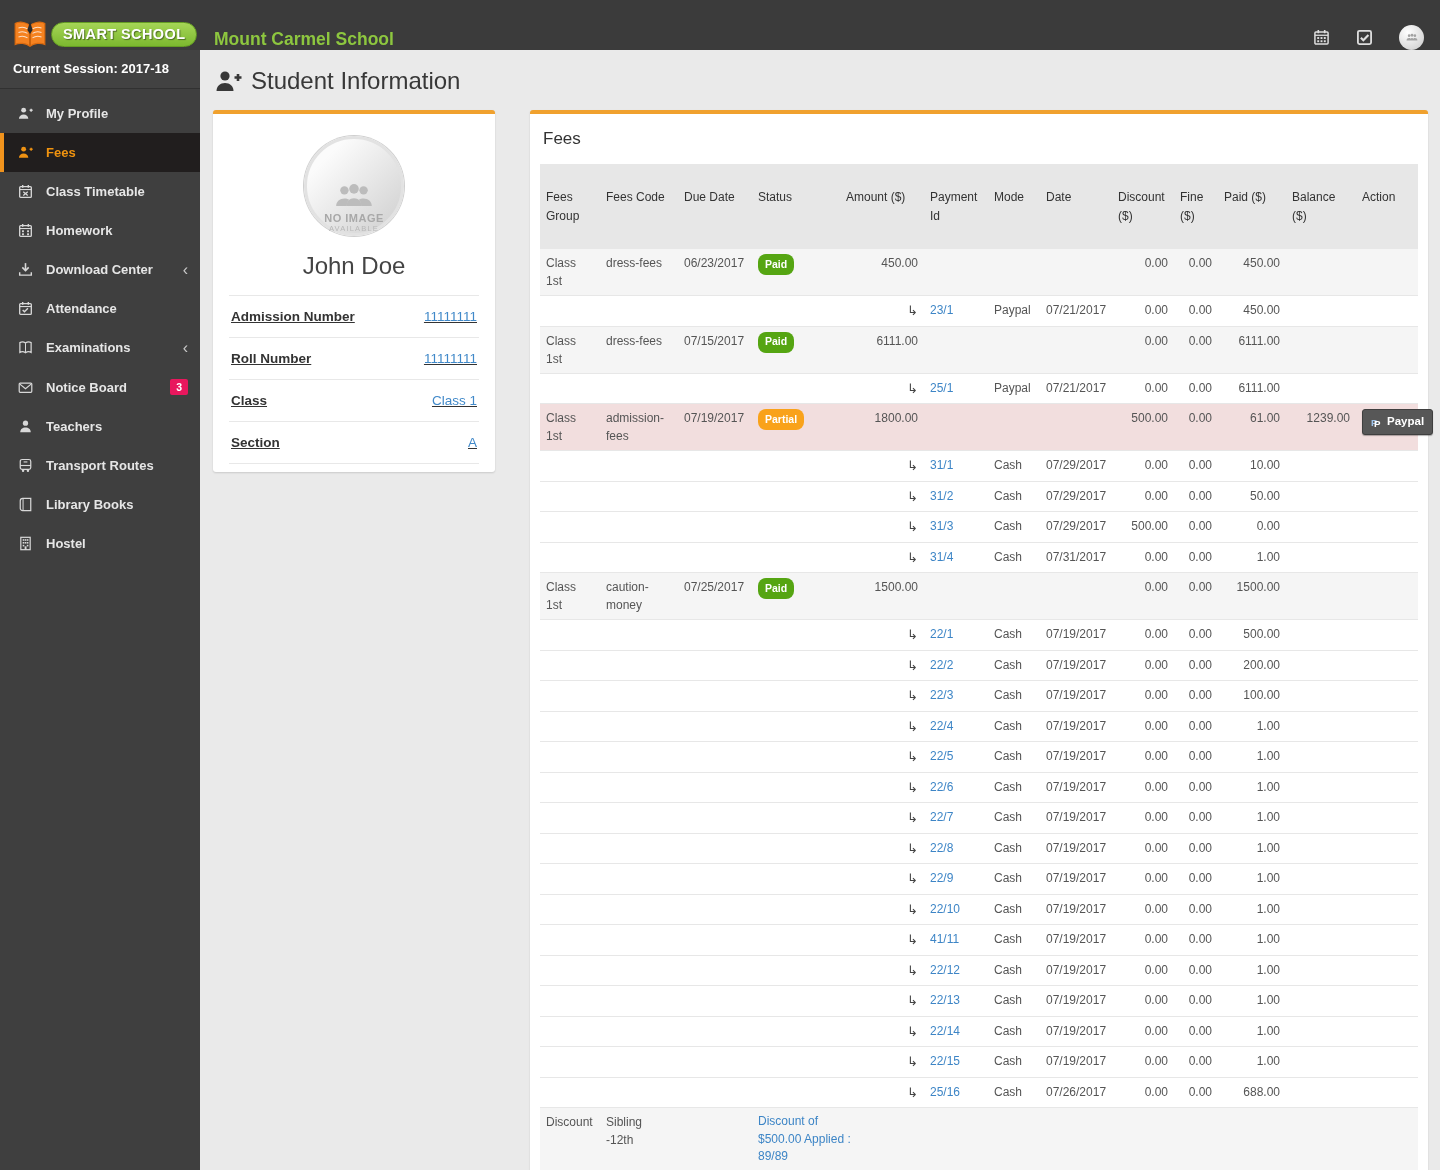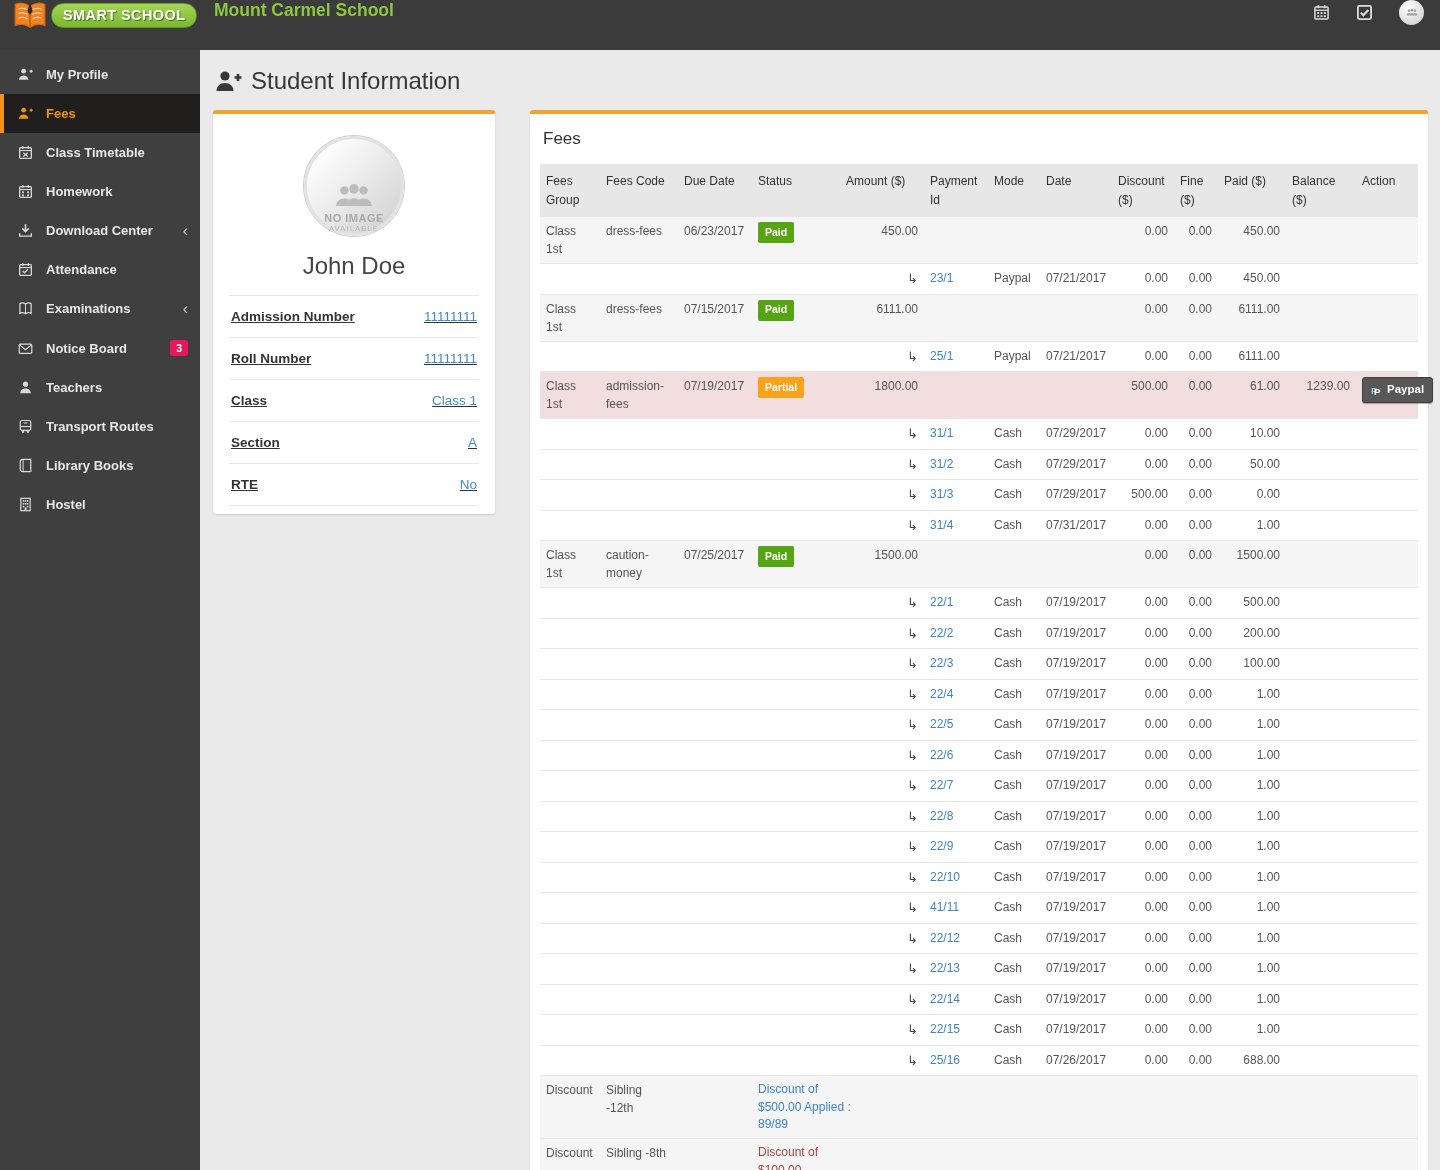--- a/index.html
+++ b/index.html
@@ -4,21 +4,21 @@
 <style>
   * { box-sizing: border-box; }
   html,body { margin:0; padding:0; }
   body {
     width:1440px; height:1170px; overflow:hidden;
     font-family:"Liberation Sans","DejaVu Sans",sans-serif;
     background:#eaeaea; color:#333;
   }
   
   .topbar { position:absolute; top:0; left:0; width:1440px; height:50px;
-    background:#3b3b3b; display:flex; align-items:flex-start; z-index:20; }
+    background:#3b3b3b; display:flex; align-items:flex-end; z-index:20; }
   .logo-area { width:200px; flex:none; display:flex; align-items:center; padding-left:12px; gap:3px; }
   .logo-book svg { width:36px; height:31px; display:block; }
   .logo-pill { background:linear-gradient(#a5d556,#7cb82f); border:1px solid #659d24;
     border-radius:14px; color:#fff; font-weight:bold; font-size:14.5px; letter-spacing:.4px;
     padding:3px 11px 4px; text-shadow:1px 1px 1px rgba(0,0,0,.45); white-space:nowrap; }
   .school-name { color:#8dc63f; font-weight:bold; font-size:17.5px; margin-left:14px; }
   .topbar-icons { margin-left:auto; display:flex; align-items:center; gap:26px; padding-right:16px; color:#dedede; }
   .tb-icon { display:inline-flex; cursor:pointer; }
   .tb-icon svg { width:17px; height:17px; }
   .tb-avatar { width:25px; height:25px; border-radius:50%; cursor:pointer;
@@ -62,29 +62,29 @@
   .details { border-top:1px solid #e8e8e8; }
   .detail-row { display:flex; justify-content:space-between; padding:13px 2px;
     border-bottom:1px solid #e8e8e8; font-size:13.5px;text-decoration:underline; }
   .detail-label { font-weight:bold; color:#333; }
   .detail-value { color:#4189c9; }
   
   .fees-panel { flex:1; padding:0 10px 16px; }
   .panel-title { font-size:17px; color:#333; padding:15px 3px 15px; }
   table.fees { width:100%; border-collapse:collapse; font-size:12px; table-layout:fixed; }
   table.fees thead th { background:#e7e7e7; font-weight:normal; color:#333; text-align:left;
-    padding:8px 6px; line-height:1.55; vertical-align:top; }
+    padding:24px 6px; line-height:1.55; vertical-align:top; }
   table.fees td { padding:5px 6px; color:#555; vertical-align:top;
     border-top:1px solid #e7e7e7; line-height:1.5; }
   table.fees tbody tr:first-child td { border-top:none; }
   .r { text-align:right; }
   tr.row-fee td { background:#f5f5f5; }
   tr.row-partial td { background:#f2dede; }
   .badge { display:inline-block; color:#fff; font-size:10.5px; font-weight:bold;
-    padding:2.5px 7px 3px; border-radius:2px; }
+    padding:2.5px 7px 3px; border-radius:8px; }
   .badge.paid { background:#55a512; }
   .badge.partial { background:#f9a21a; }
   .pay-link { color:#3d85c6; text-decoration:none; cursor:pointer; }
   .arrow-glyph { color:#444; font-size:13px; font-family:"DejaVu Sans",sans-serif; }
   .note { white-space:pre-line; width:104px; line-height:1.45; }
   .note-blue { color:#3d85c6; }
   .note-red { color:#a94442; }
   .paypal-btn { display:inline-flex; align-items:center; gap:4px; background:#575757; color:#fff;
     font-size:11.5px; font-weight:bold; padding:3px 8px 4px; border-radius:3px;
     border:1px solid #3f3f3f; box-shadow:0 1px 1px rgba(0,0,0,.3); cursor:pointer; white-space:nowrap; }
@@ -136,20 +136,21 @@
           <circle cx="12" cy="3" r="2.5"></circle>
           <path d="M2.7 12c0-2.5 1.9-4 4.3-4 .9 0 1.8.2 2.5.7-.8.8-1.3 1.9-1.3 3.3z"></path>
           <path d="M21.3 12c0-2.5-1.9-4-4.3-4-.9 0-1.8.2-2.5.7.8.8 1.3 1.9 1.3 3.3z"></path>
           <path d="M8 12c0-2.6 1.8-4.1 4-4.1s4 1.5 4 4.1z"></path>
         </svg>
     </span>
   </div>
 </div>
 
 <div class="sidebar">
+  <div class="session">Current Session: 2017-18</div>
   <div class="menu" id="menu">
       <div class="menu-item">
         <span class="mi-icon">
           <svg viewBox="0 0 16 16">
             <circle cx="6" cy="4.4" r="2.6" fill="currentColor"></circle>
             <path d="M1 13.6c0-2.9 2.2-4.6 5-4.6s5 1.7 5 4.6z" fill="currentColor"></path>
             <path d="M12.4 4.5h3.2M14 2.9v3.2" stroke="currentColor" stroke-width="1.5" fill="none"></path>
           </svg>
         </span>
         <span>My Profile</span>
@@ -320,24 +321,20 @@
             <span class="detail-label">Roll Number</span>
             <span class="detail-value">11111111</span>
           </div>
           <div class="detail-row">
             <span class="detail-label">Class</span>
             <span class="detail-value">Class 1</span>
           </div>
           <div class="detail-row">
             <span class="detail-label">Section</span>
             <span class="detail-value">A</span>
-          </div>
-          <div class="detail-row">
-            <span class="detail-label">RTE</span>
-            <span class="detail-value">No</span>
           </div>
         </div>
     </div>
 
     <div class="card fees-panel">
       <div class="panel-title">Fees</div>
       <table class="fees">
         <colgroup>
           <col style="width:60px">
             <col style="width:78px">

